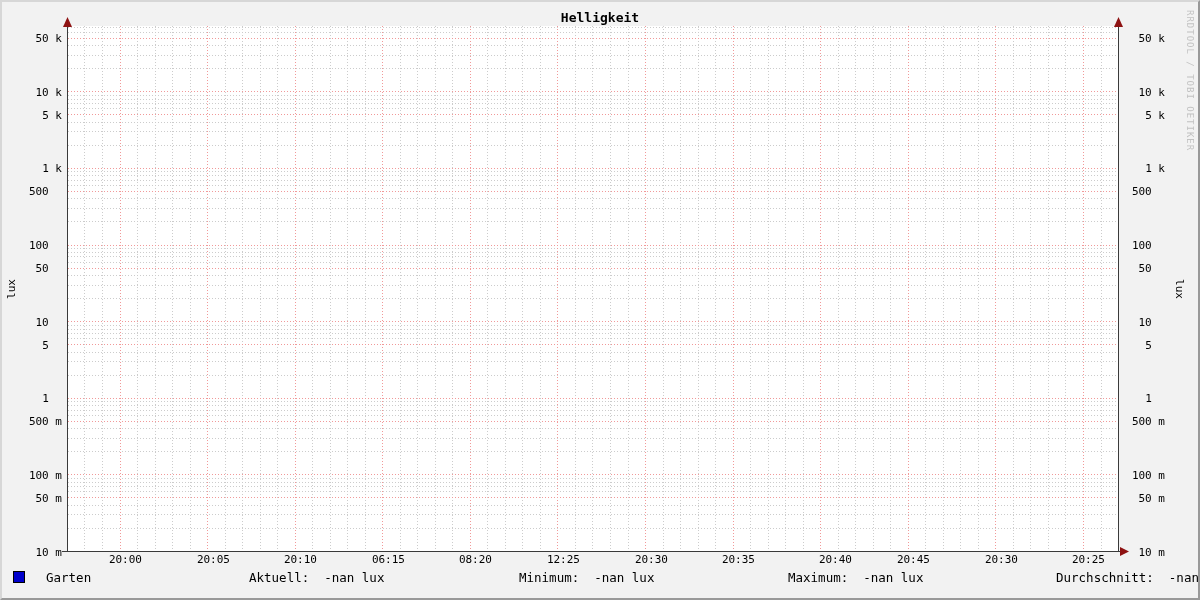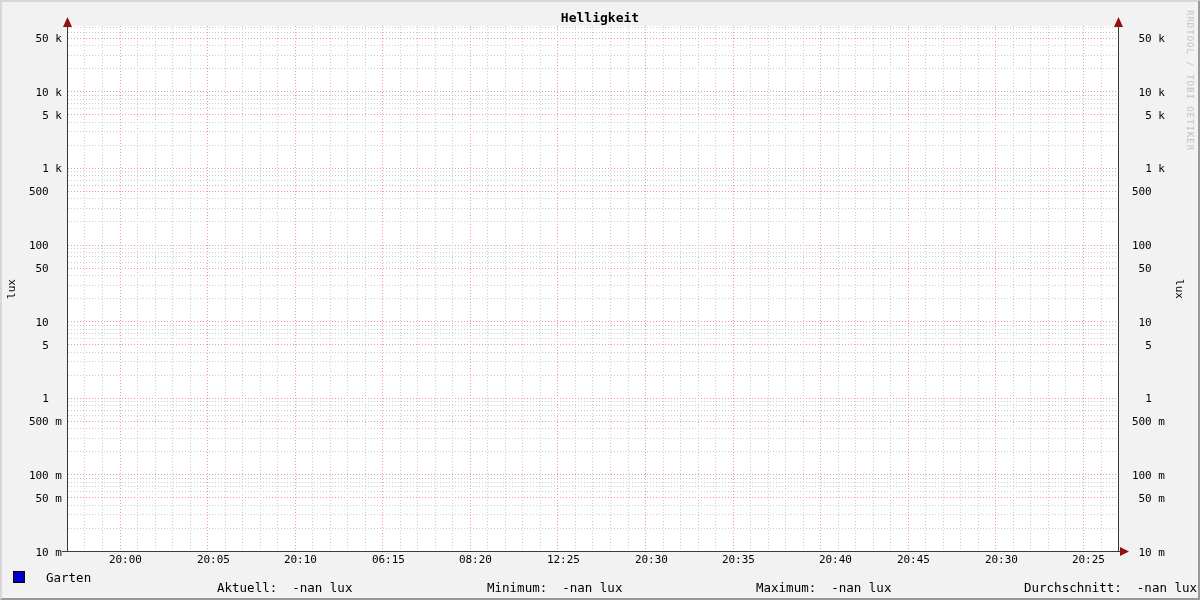--- a/index.html
+++ b/index.html
@@ -36,21 +36,21 @@
     position: absolute; top: 8px; left: 1183px;
     writing-mode: vertical-rl; font-size: 9px; letter-spacing: 1px;
     color: #c2c2c2; white-space: nowrap;
   }
   .legend-row { position: absolute; left: 0; top: 568px; width: 1200px; height: 15px; font-size: 12.5px; color: #000; }
   .legend-swatch {
     position: absolute; left: 11px; top: 1px; width: 12px; height: 12px;
     border: 1px solid #000;
   }
   .legend-series-label { position: absolute; left: 44px; top: 0; }
-  .stat { position: absolute; top: 10px; white-space: nowrap; }
+  .stat { position: absolute; top: 0; white-space: nowrap; margin-left: 32px; }
   .stat .val { margin-left: 15px; }
   .stat-0 { left: 215px; }
   .stat-1 { left: 485px; }
   .stat-2 { left: 754px; }
   .stat-3 { left: 1022px; }
   .footer {
     position: absolute; left: 0; top: 583px; width: 100%; text-align: center;
     font-size: 9px; letter-spacing: 0.3px; color: #a9a9a9;
   }
 </style>

